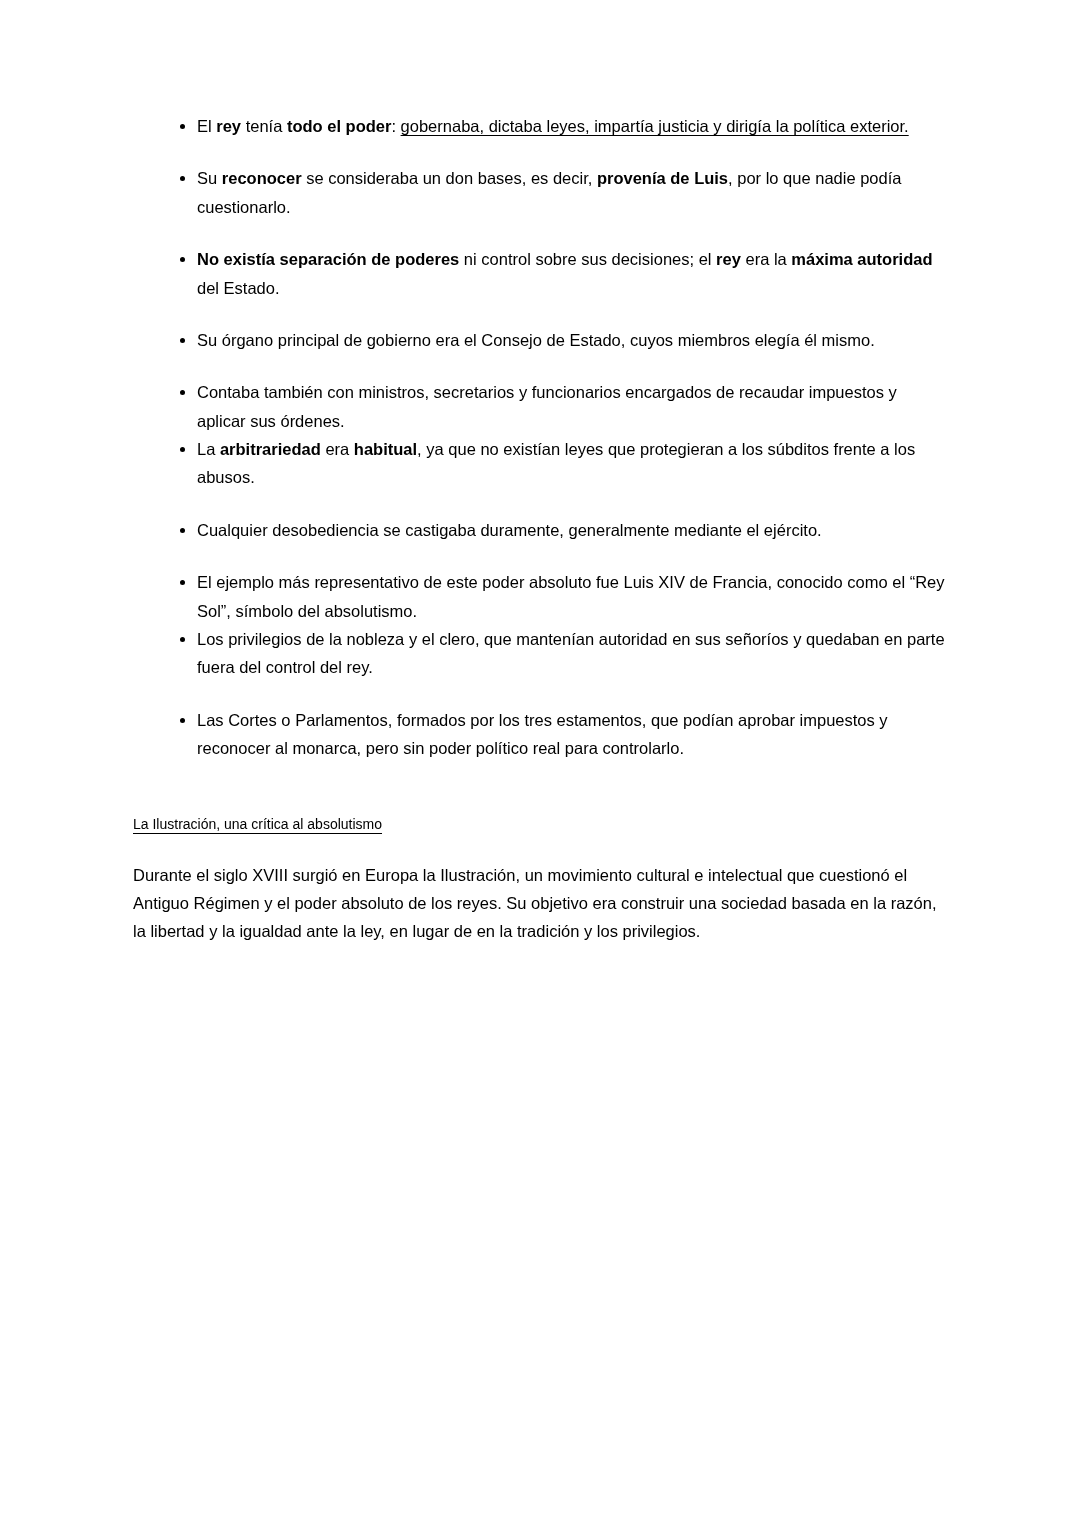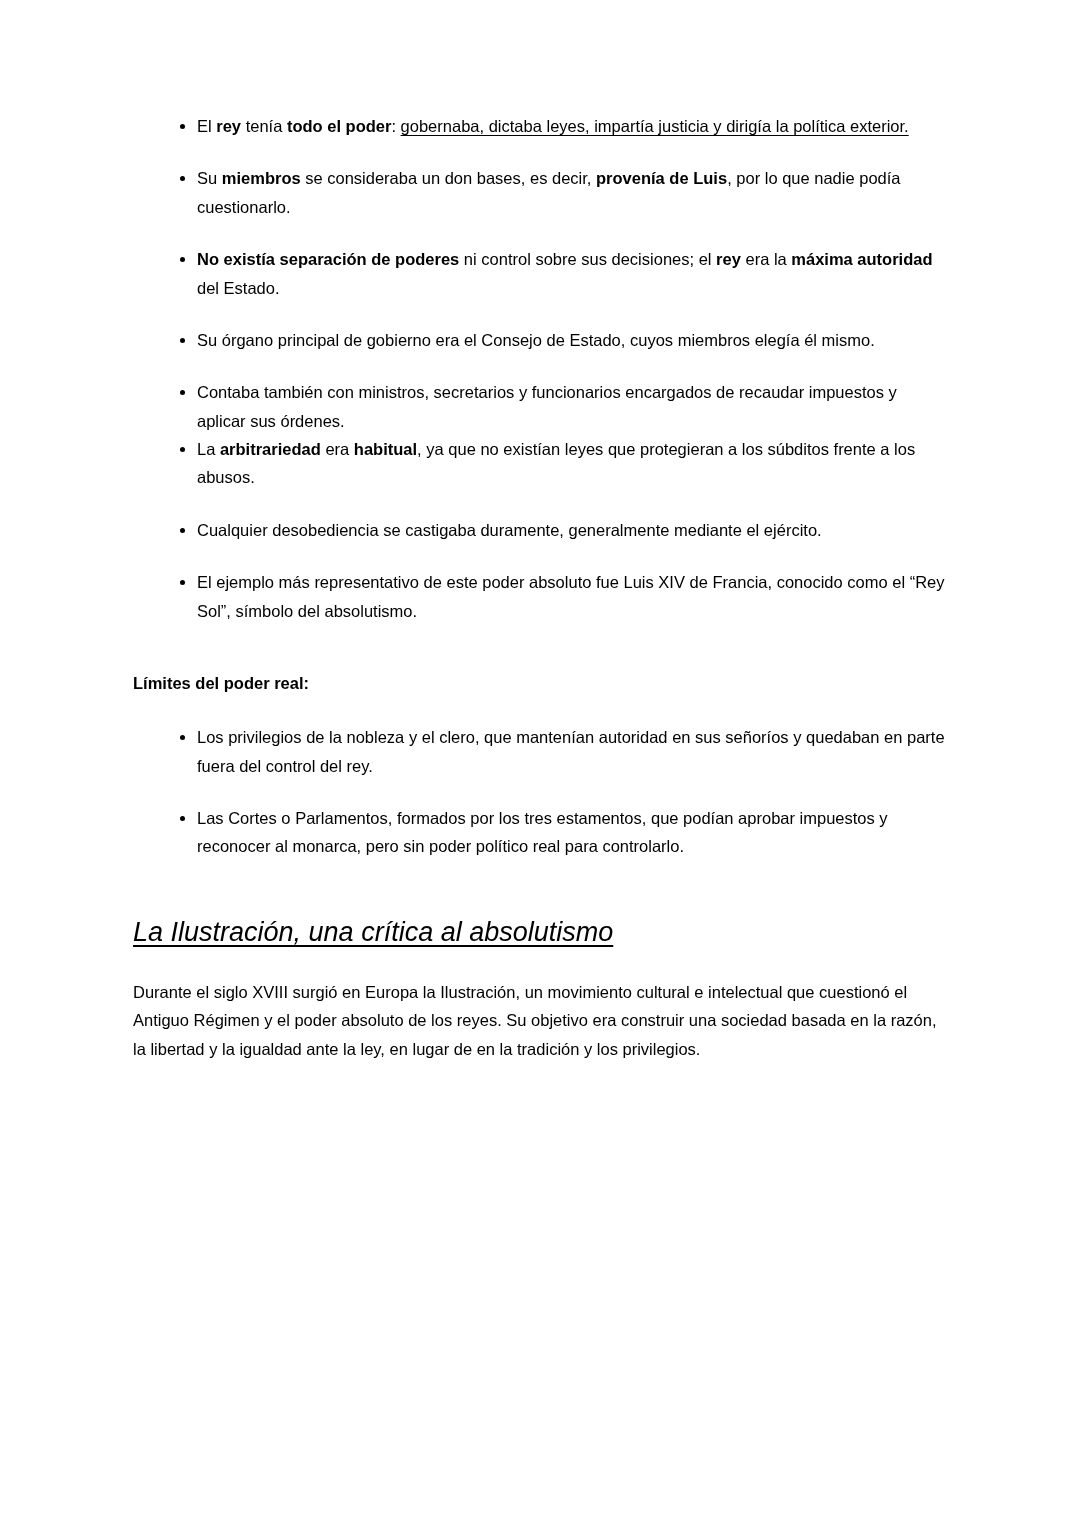--- a/index.html
+++ b/index.html
@@ -33,54 +33,52 @@
   }
   ul.bullet-list li:last-child { margin-bottom: 0; }
 
   .section-heading {
     font-weight: bold;
     margin: 44px 0 26px 0;
   }
   .section-heading:first-child { margin-top: 0; }
 
   .doc-title {
-    font-size: 27px;
+    font-size: 14px;
     font-weight: normal;
-    font-style: italic;
     text-decoration: underline;
     text-underline-offset: 4px;
     margin: 52px 0 26px 0;
     line-height: 1.45;
   }
 
   .paragraph {
     margin: 0 0 10px 0;
   }
 
   .b { font-weight: bold; }
   .u { text-decoration: underline; text-underline-offset: 3px; }
 </style>
 </head>
 <body>
 
 <div class="page">
   <div class="doc-body">
       <ul class="bullet-list">
         <li><span>El </span><span class="b ">rey</span><span> tenía </span><span class="b ">todo el poder</span><span>: </span><span class="u ">gobernaba, dictaba leyes, impartía justicia y dirigía la política exterior.</span></li>
-        <li><span>Su </span><span class="b ">miembros</span><span> se consideraba un don bases, es decir, </span><span class="b ">provenía de Luis</span><span>, por lo que nadie podía cuestionarlo.</span></li>
+        <li><span>Su </span><span class="b ">reconocer</span><span> se consideraba un don bases, es decir, </span><span class="b ">provenía de Luis</span><span>, por lo que nadie podía cuestionarlo.</span></li>
         <li><span class="b ">No existía separación de poderes</span><span> ni control sobre sus decisiones; el </span><span class="b ">rey</span><span> era la </span><span class="b ">máxima autoridad</span><span> del Estado.</span></li>
         <li><span>Su órgano principal de gobierno era el Consejo de Estado, cuyos miembros elegía él mismo.</span></li>
         <li><span>Contaba también con ministros, secretarios y funcionarios encargados de recaudar impuestos y aplicar sus órdenes.</span></li>
       </ul>
       <ul class="bullet-list">
         <li><span>La </span><span class="b ">arbitrariedad</span><span> era </span><span class="b ">habitual</span><span>, ya que no existían leyes que protegieran a los súbditos frente a los abusos.</span></li>
         <li><span>Cualquier desobediencia se castigaba duramente, generalmente mediante el ejército.</span></li>
         <li><span>El ejemplo más representativo de este poder absoluto fue Luis XIV de Francia, conocido como el “Rey Sol”, símbolo del absolutismo.</span></li>
       </ul>
-      <p class="section-heading">Límites del poder real:</p>
       <ul class="bullet-list">
         <li><span>Los privilegios de la nobleza y el clero, que mantenían autoridad en sus señoríos y quedaban en parte fuera del control del rey.</span></li>
         <li><span>Las Cortes o Parlamentos, formados por los tres estamentos, que podían aprobar impuestos y reconocer al monarca, pero sin poder político real para controlarlo.</span></li>
       </ul>
       <h2 class="doc-title">La Ilustración, una crítica al absolutismo</h2>
       <p class="paragraph"><span>Durante el siglo XVIII surgió en Europa la Ilustración, un movimiento cultural e intelectual que cuestionó el Antiguo Régimen y el poder absoluto de los reyes. Su objetivo era construir una sociedad basada en la razón, la libertad y la igualdad ante la ley, en lugar de en la tradición y los privilegios.</span></p>
     </div>
 </div>
 
 </body></html>

